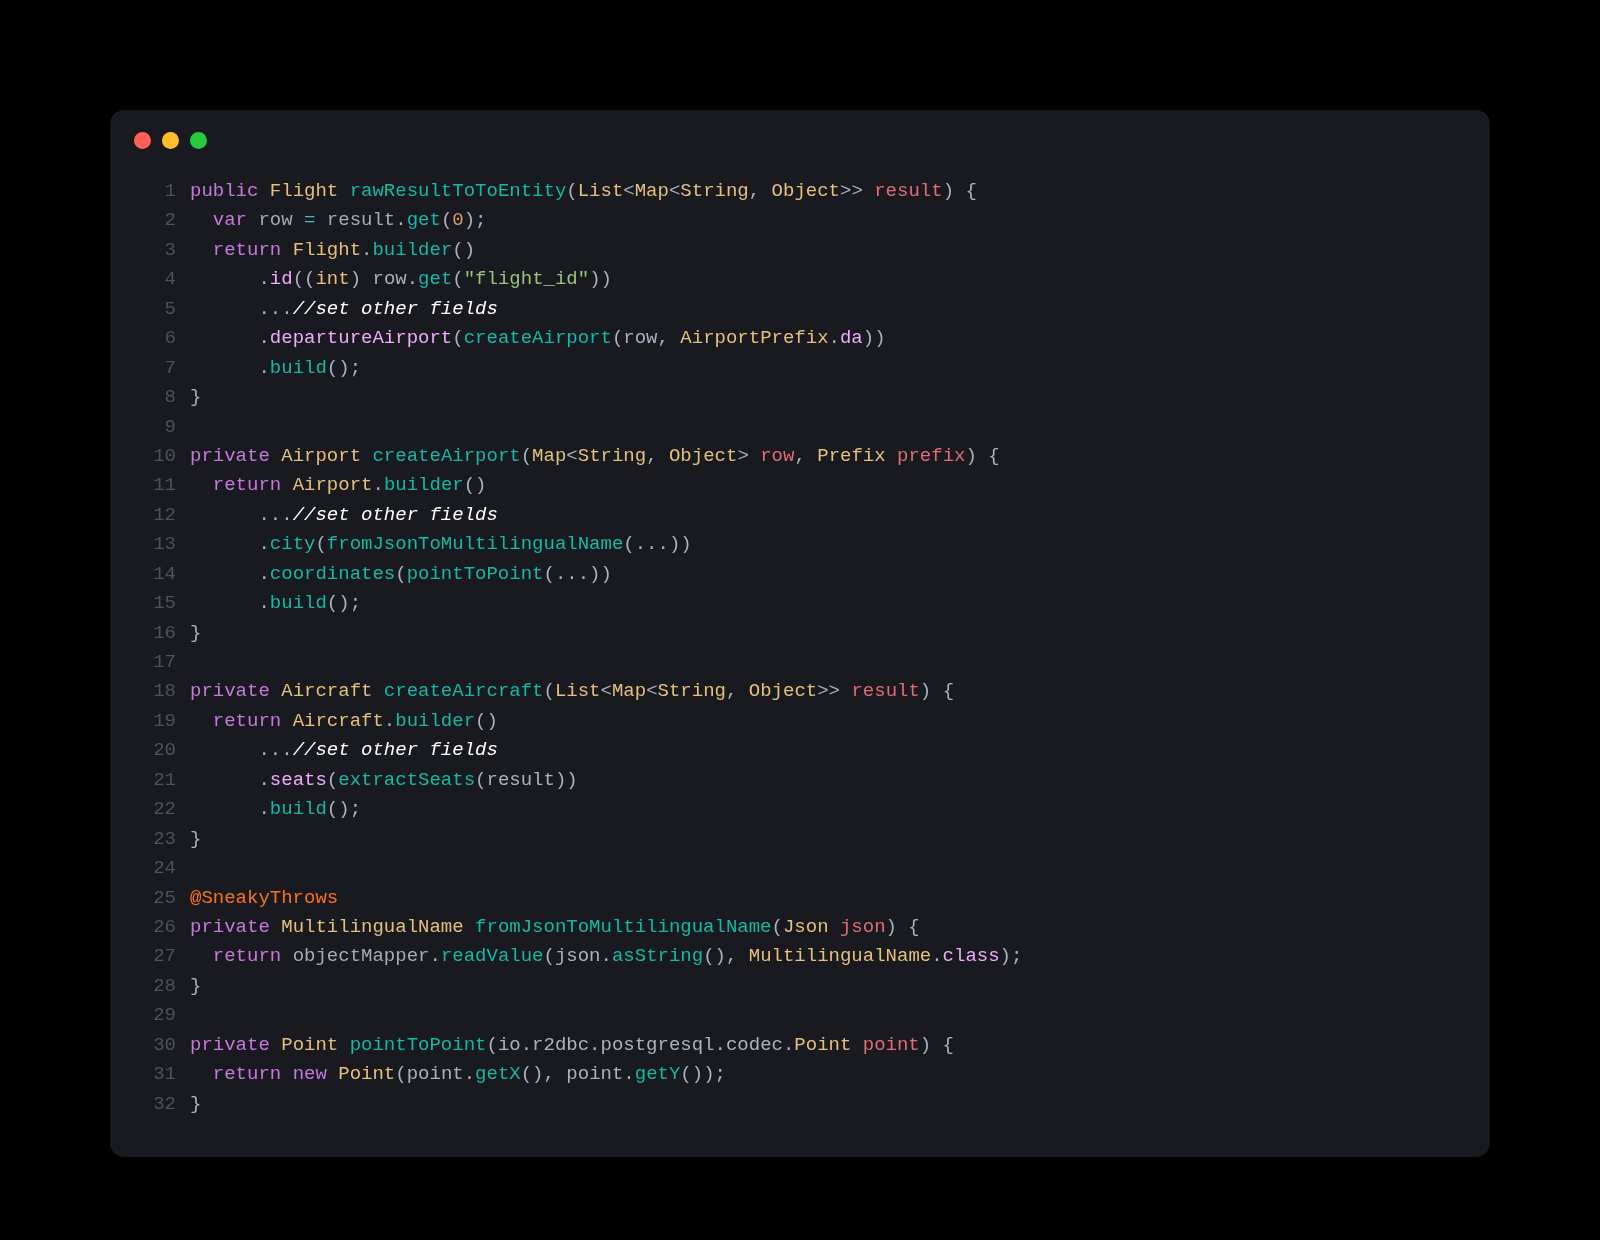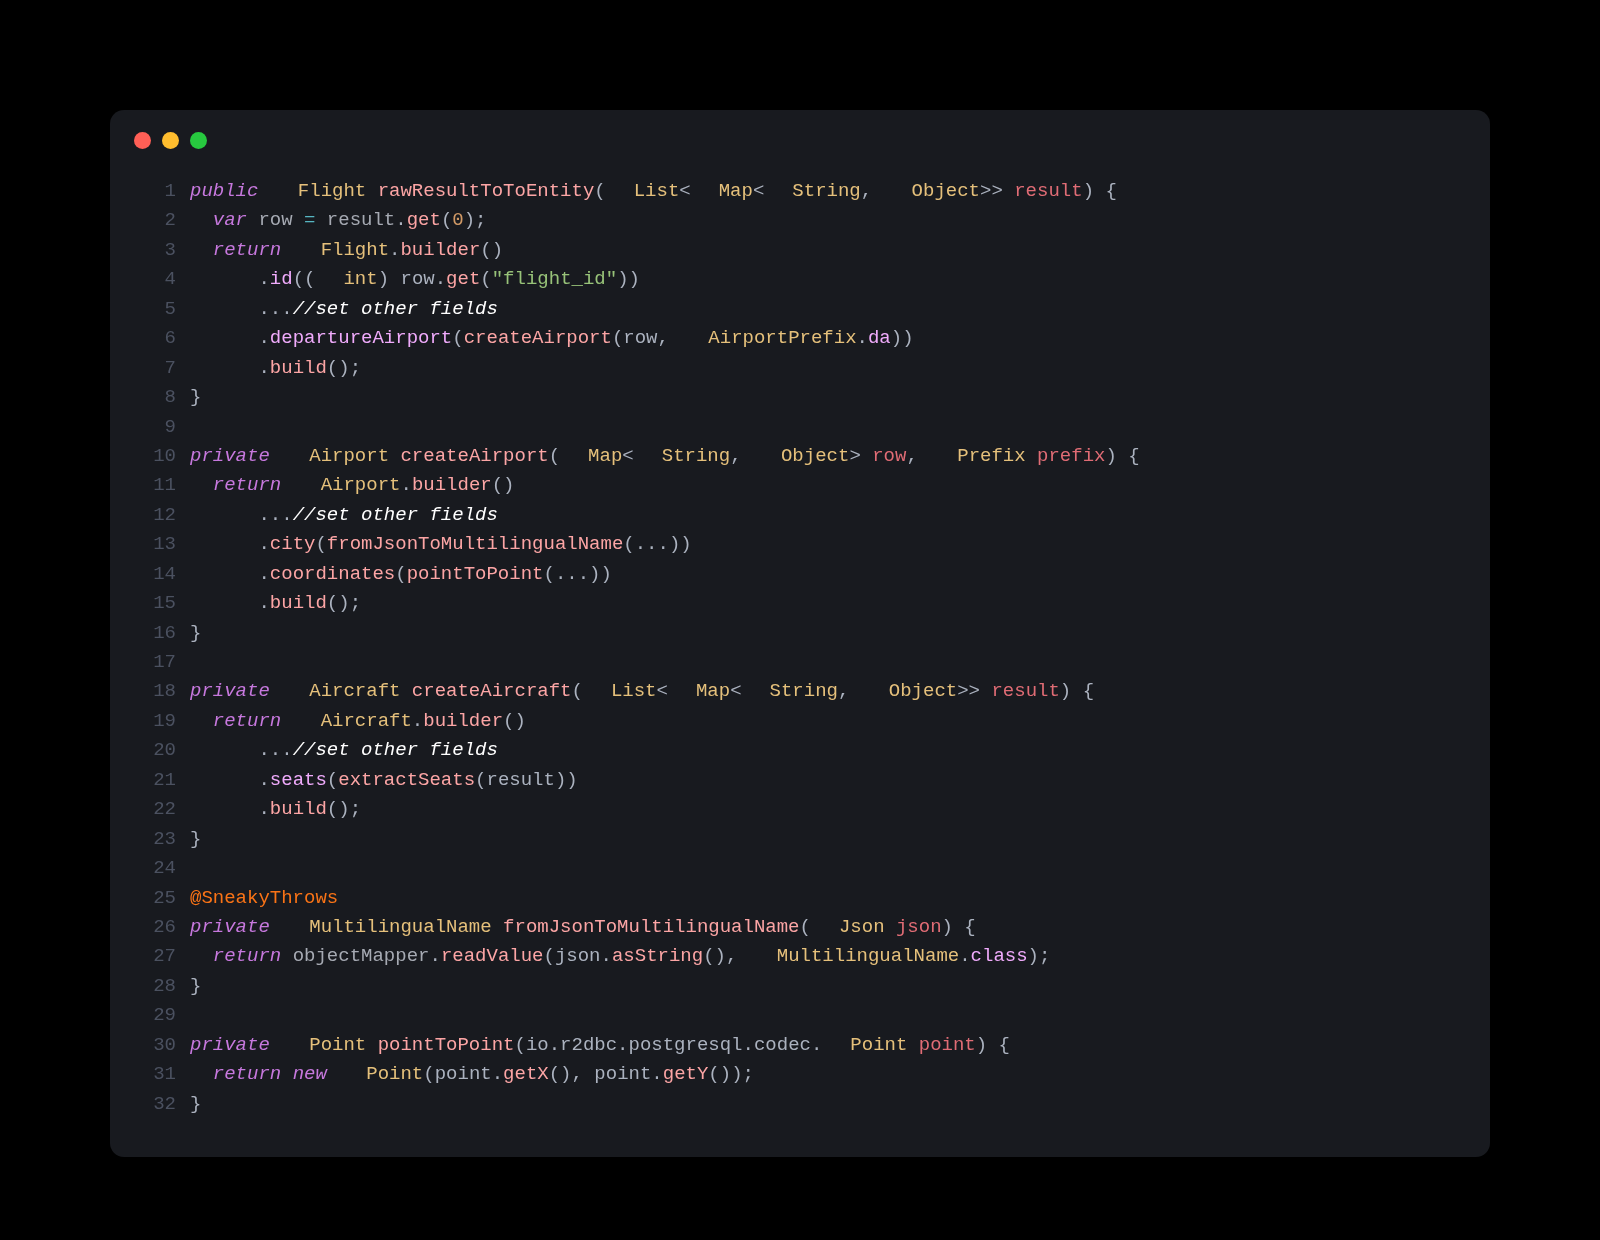--- a/index.html
+++ b/index.html
@@ -50,23 +50,23 @@
     text-align: right;
     color: #4b5160;
     user-select: none;
     flex-shrink: 0;
     padding-right: 14px;
   }
   .code {
     flex: 1;
     color: #a6aab3;
   }
-  .kw { color: #c678dd; font-style: italic; }        
-  .type { color: #e5c07b; margin-left: 28px; }      
-  .fn { color: #fca5a5; }        
+  .kw { color: #c678dd; }        
+  .type { color: #e5c07b; }      
+  .fn { color: #14b8a6; }        
   .prop { color: #f0abfc; }      
   .str { color: #98c379; }       
   .num { color: #d19a66; }       
   .comment { color: #ffffff; font-style: italic; }
   .punc { color: #abb2bf; }
   .annotation { color: #f97316; }
   .param { color: #e06c75; }
   .op { color: #56b6c2; }
 </style>
 </head>

